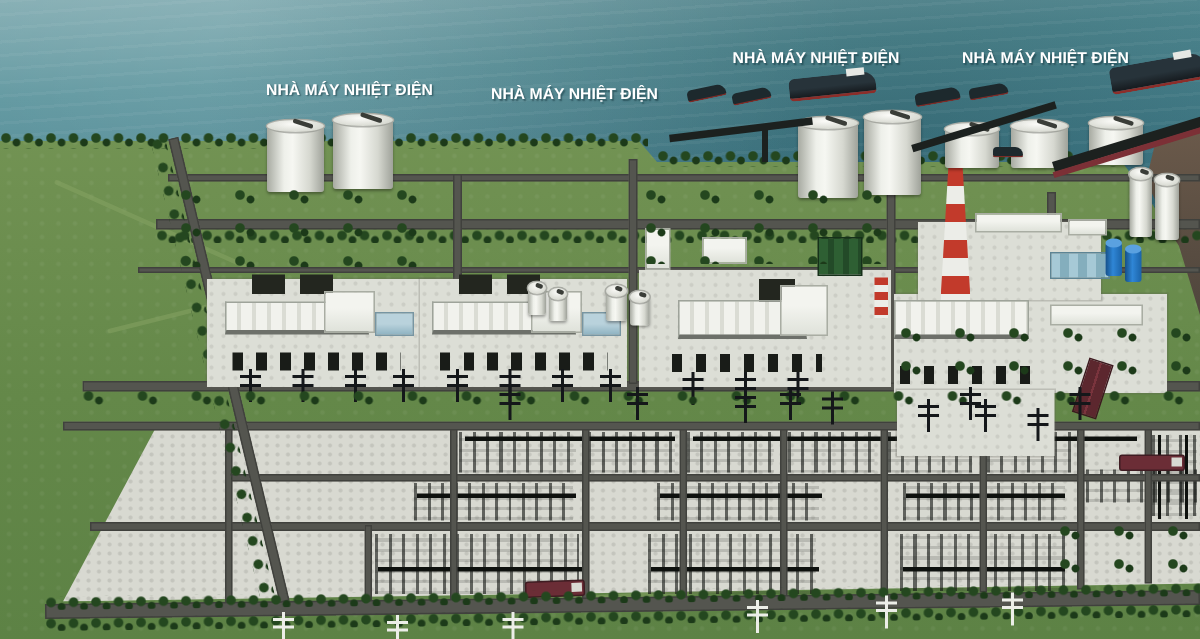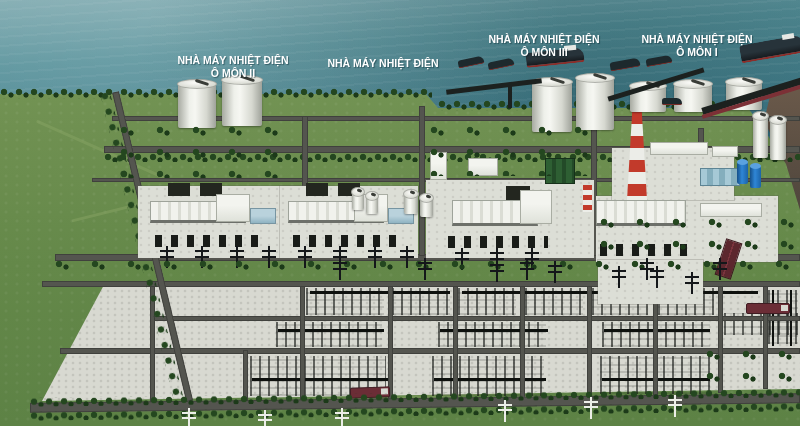--- a/index.html
+++ b/index.html
@@ -262,27 +262,24 @@
   <div class="trees" style="left:30px;top:407px;width:770px;height:9px;transform:rotate(-0.7deg);"></div>
   <div class="pylon pylon-w" style="left:182px;top:408px;"></div>
   <div class="pylon pylon-w" style="left:258px;top:410px;"></div>
   <div class="pylon pylon-w" style="left:335px;top:408px;"></div>
   <div class="pylon pylon-w" style="left:498px;top:400px;"></div>
   <div class="pylon pylon-w" style="left:584px;top:397px;"></div>
   <div class="pylon pylon-w" style="left:668px;top:395px;"></div>
 
   <div class="area-label" style="left:168px;top:54px;width:130px;">
     <span style="display:block;">NHÀ MÁY NHIỆT ĐIỆN</span>
-    <span style="display:block;">Ô MÔN II</span>
   </div>
   <div class="area-label" style="left:318px;top:57px;width:130px;">
     <span style="display:block;">NHÀ MÁY NHIỆT ĐIỆN</span>
   </div>
   <div class="area-label" style="left:480px;top:33px;width:128px;">
     <span style="display:block;">NHÀ MÁY NHIỆT ĐIỆN</span>
-    <span style="display:block;">Ô MÔN III</span>
   </div>
   <div class="area-label" style="left:633px;top:33px;width:128px;">
     <span style="display:block;">NHÀ MÁY NHIỆT ĐIỆN</span>
-    <span style="display:block;">Ô MÔN I</span>
   </div>
 
 </div>
 
 </body></html>

